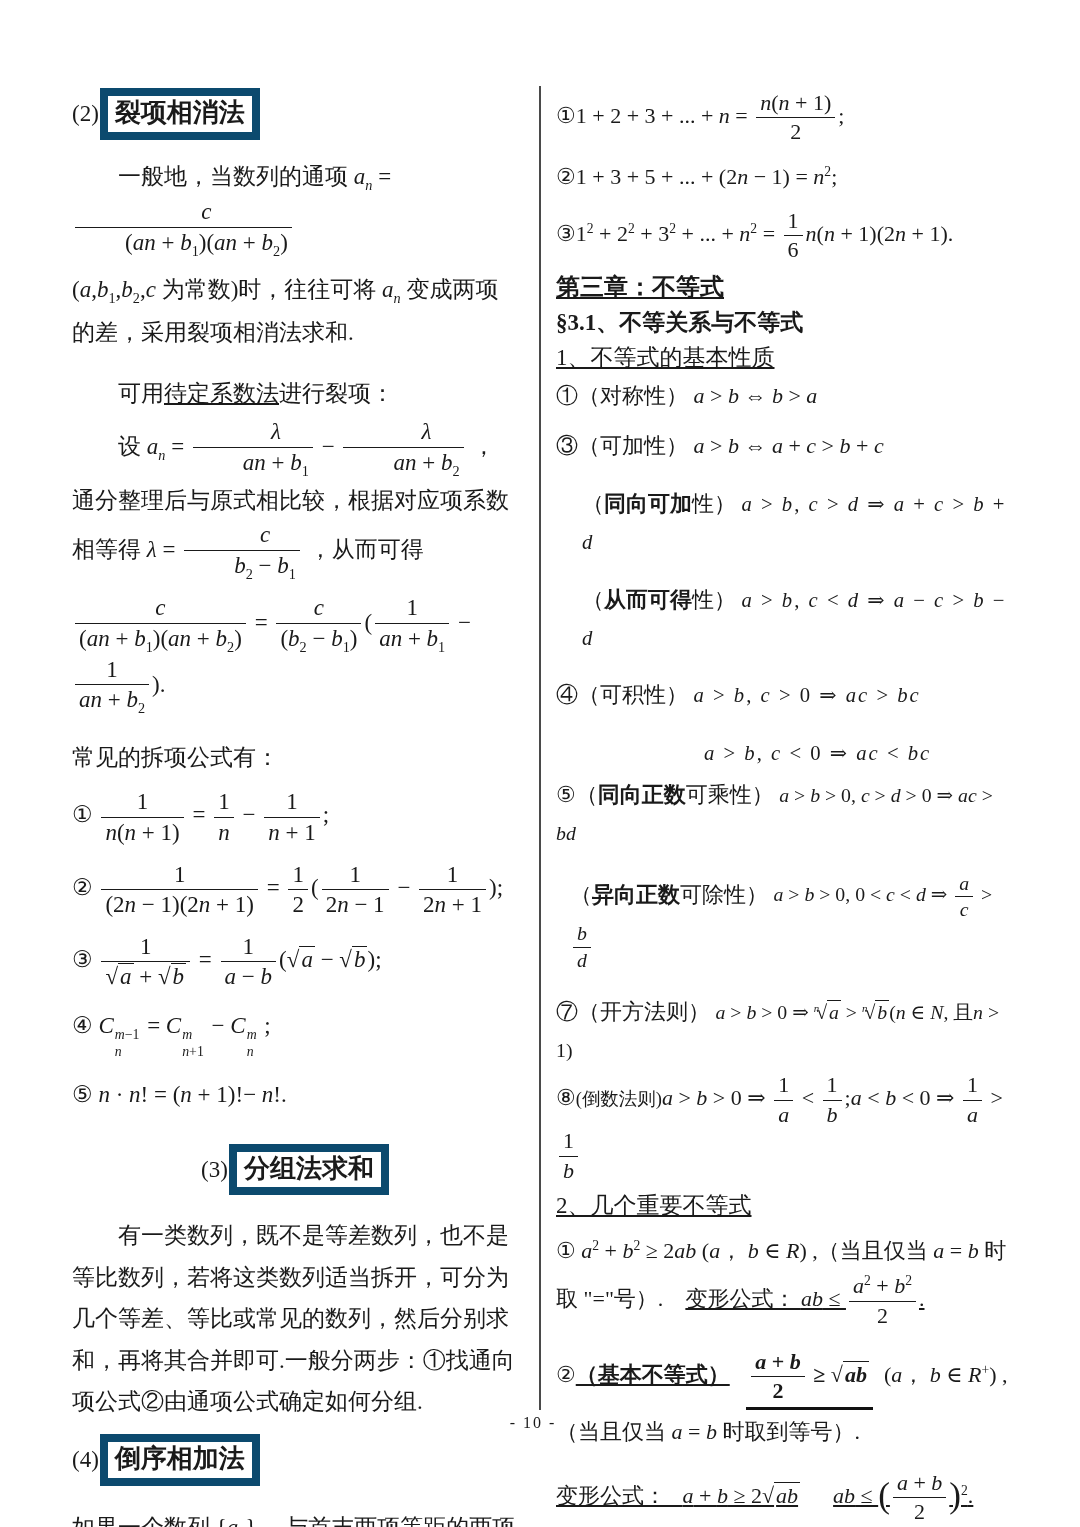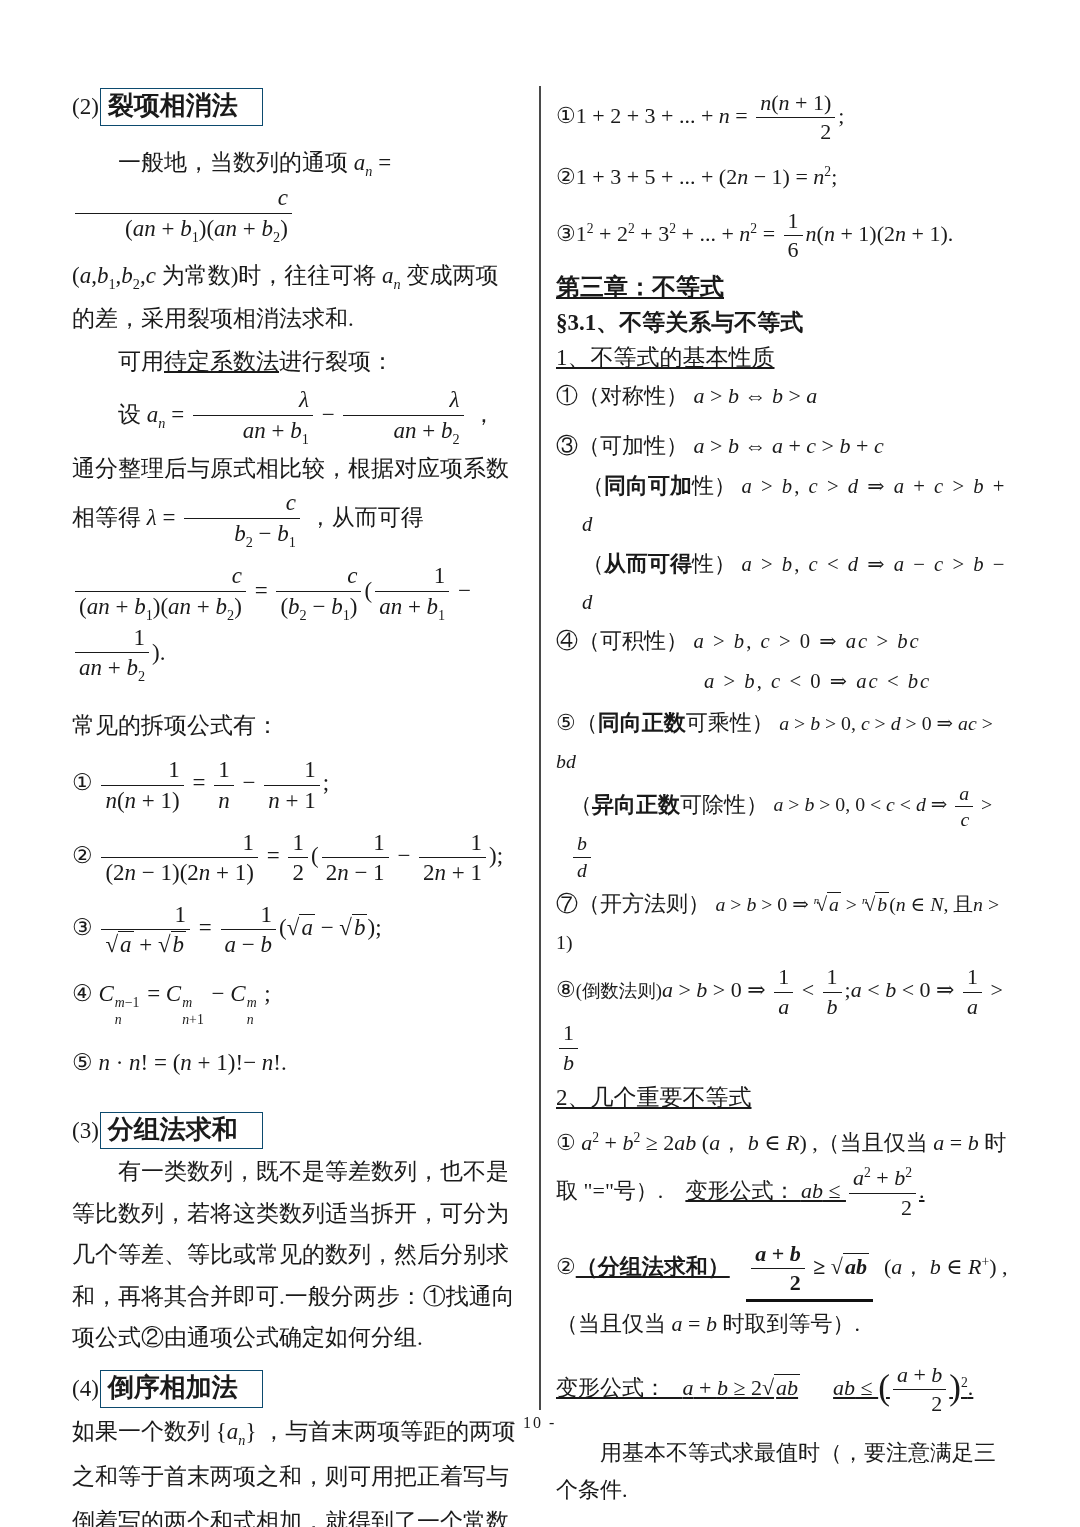--- a/index.html
+++ b/index.html
@@ -8,46 +8,46 @@
   .col{position:absolute;}
   .left-col{left:72px;top:88px;width:446px;}
   .right-col{left:556px;top:90px;width:452px;}
   .divider{position:absolute;left:539px;top:86px;width:2px;height:1324px;background:#4a4a4a;}
   .pagenum{position:absolute;left:0;top:1414px;width:1066px;text-align:center;font-size:16px;letter-spacing:2px;}
 
   .para{font-size:23px;line-height:1.8;}
   .rp{font-size:22px;line-height:1.72;}
   .ind{text-indent:2em;}
   .hrow{font-size:24px;}
-  .hbox{display:inline-block;border:1px solid #0c4a6e;padding:0px 24px 2px 7px;font-weight:600;font-size:26px;line-height:1.3;}
+  .hbox{display:inline-block;border:8px solid #0c4a6e;padding:0px 7px 2px 7px;font-weight:600;font-size:26px;line-height:1.3;}
   .hpre{font-size:23px;margin-right:1px;}
   .chap{font-size:24px;font-weight:700;text-decoration:underline;}
   .sect{font-size:23px;font-weight:700;}
   .subt{font-size:23px;text-decoration:underline;}
   .bold,b{font-weight:700;}
   .ul{text-decoration:underline;}
   i{font-family:"Liberation Serif","DejaVu Serif",serif;}
   sub,sup{font-size:0.62em;}
   .sp{letter-spacing:2px;font-size:0.94em;}
   .sm{font-size:0.9em;}
   .sm2{font-size:0.84em;}
 
-  .fr{display:inline-flex;flex-direction:column;text-align:right;vertical-align:middle;margin:0 3px;line-height:1.2;}
+  .fr{display:inline-flex;flex-direction:column;text-align:center;vertical-align:middle;margin:0 3px;line-height:1.2;}
   .fr .nu{border-bottom:1.6px solid #1a1a1a;padding:0 4px 1px 4px;display:block;}
   .fr .de{padding:1px 4px 0 4px;display:block;}
   .sq{white-space:nowrap;}
   .sq .vl{border-top:1.6px solid #1a1a1a;padding:0 2px;}
   .ridx{font-size:0.55em;vertical-align:0.65em;margin-right:-3px;}
   .ss{display:inline-flex;flex-direction:column;align-items:flex-start;font-size:0.6em;line-height:1.2;vertical-align:-0.45em;margin:0 2px 0 1px;}
   .bform{font-weight:700;border-bottom:3px solid #111;display:inline-block;padding:0 4px 2px 2px;}
   .bp{font-size:1.6em;font-weight:400;vertical-align:-0.12em;line-height:1;}
 
-  .m0{margin-top:0;}.m2{margin-top:2px;}.m4{margin-top:4px;}.m6{margin-top:6px;}
+  .m0{margin-top:0;}.m2{margin-top:20px;}.m4{margin-top:4px;}.m6{margin-top:6px;}
   .m8{margin-top:8px;}.m10{margin-top:10px;}.m12{margin-top:12px;}.m14{margin-top:14px;}
-  .m16{margin-top:16px;}.m20{margin-top:20px;}.m28{margin-top:28px;}
+  .m16{margin-top:16px;}.m20{margin-top:20px;}.m28{margin-top:28px;text-align:center;}
 </style>
 </head>
 <body>
 
 <div class="divider"></div>
 
 <div class="col left-col">
   <div class="hrow"><span class="hpre">(2)</span><span class="hbox">裂项相消法</span></div>
   <div class="para ind m16">一般地，当数列的通项 <i>a</i><sub><i>n</i></sub> = <span class="fr">
         <span class="nu"><i>c</i></span>
@@ -166,21 +166,21 @@
         <span class="de"><i>a</i></span>
       </span> &gt; <span class="fr">
         <span class="nu">1</span>
         <span class="de"><i>b</i></span>
       </span></div>
   <div class="subt m6">2、几个重要不等式</div>
   <div class="rp m8" style="line-height:2.0;">① <i>a</i><sup>2</sup> + <i>b</i><sup>2</sup> ≥ 2<i>ab</i> (<i>a</i>， <i>b</i> ∈ <i>R</i>) ,（当且仅当 <i>a</i> = <i>b</i> 时取 "="号）. &nbsp;&nbsp; <span class="ul">变形公式： <i>ab</i> ≤ <span class="fr">
           <span class="nu"><i>a</i><sup>2</sup> + <i>b</i><sup>2</sup></span>
           <span class="de">2</span>
         </span>.</span></div>
-  <div class="rp m20" style="line-height:2.0;">②<span class="ul bold">（分组法求和）</span>&nbsp;&nbsp; <span class="bform"><span class="fr">
+  <div class="rp m20" style="line-height:2.0;">②<span class="ul bold">（基本不等式）</span>&nbsp;&nbsp; <span class="bform"><span class="fr">
           <span class="nu"><i>a</i> + <i>b</i></span>
           <span class="de">2</span>
         </span> ≥ <span class="sq">√<span class="vl"><i>ab</i></span></span></span> &nbsp;(<i>a</i>， <i>b</i> ∈ <i>R</i><sup>+</sup>) ,（当且仅当 <i>a</i> = <i>b</i> 时取到等号）.</div>
   <div class="rp m16"><span class="ul">变形公式：&nbsp;&nbsp; <i>a</i> + <i>b</i> ≥ 2<span class="sq">√<span class="vl"><i>ab</i></span></span></span> &nbsp;&nbsp;&nbsp;&nbsp; <span class="ul"><i>ab</i> ≤ <span class="bp">(</span><span class="fr">
           <span class="nu"><i>a</i> + <i>b</i></span>
           <span class="de">2</span>
         </span><span class="bp">)</span><sup>2</sup>.</span></div>
   <div class="rp ind m16">用基本不等式求最值时（，要注意满足三个条件.</div>
 
 </div>

